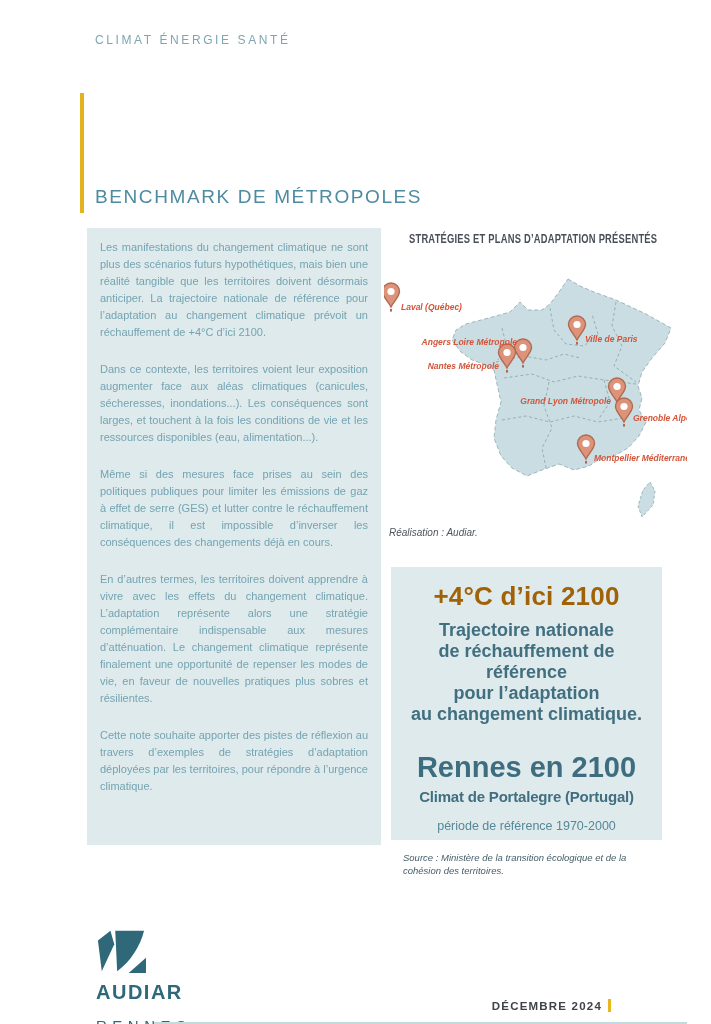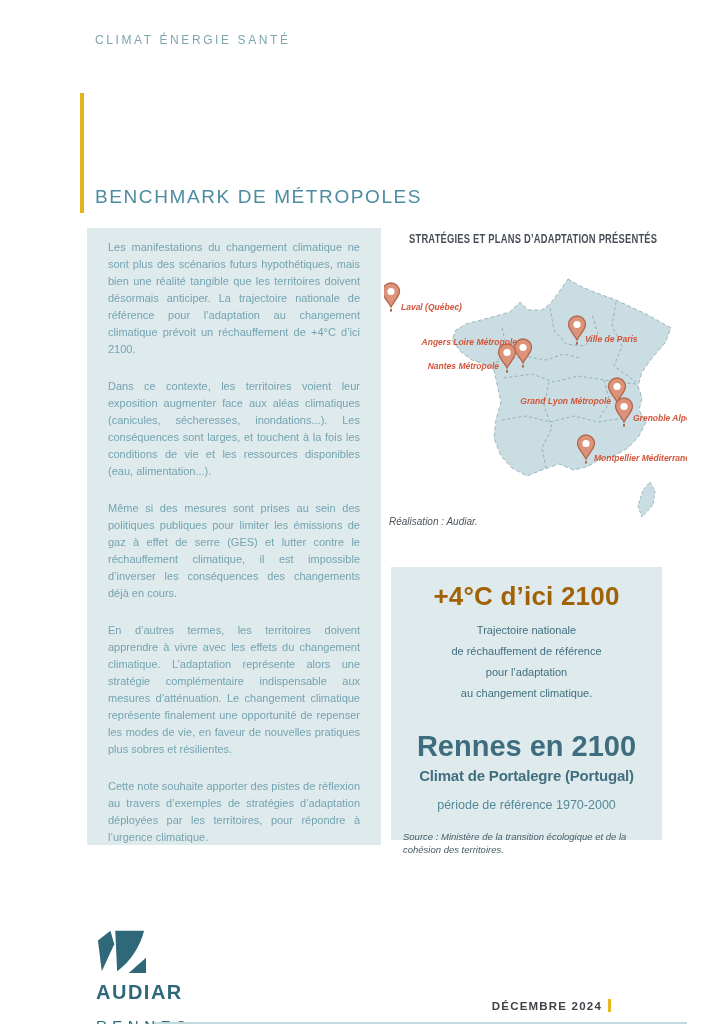--- a/index.html
+++ b/index.html
@@ -26,50 +26,50 @@
     letter-spacing:-0.2px;
   }
   .page-subtitle {
     position:absolute; left:71px; top:186px;
     font-size:19px; letter-spacing:1.6px; color:#4d8ba0; font-weight:400;
   }
 
   
   .intro-box {
     position:absolute; left:63px; top:228px; width:294px; height:617px;
-    background:#dfeaec; padding:11px 21px;
+    background:#dfeaec; padding:11px 13px;
   }
   .intro-box p {
     font-size:11px; line-height:17px; color:#74a4b2; text-align:justify;
     margin-bottom:20px;
   }
 
   
   .map-title {
     position:absolute; left:385px; top:231px;
     font-size:13px; font-weight:700; color:#474e58; white-space:nowrap;
     transform:scaleX(0.72); transform-origin:left top; letter-spacing:0.3px;
   }
   .map-svg { position:absolute; left:360px; top:270px; }
   .map-label {
     font-family:"Liberation Sans", sans-serif;
     font-style:italic; font-weight:700; font-size:8.5px; fill:#d2553a;
   }
   .map-caption {
-    position:absolute; left:365px; top:516px;
+    position:absolute; left:365px; top:527px;
     font-size:10px; font-style:italic; color:#4d555e;
   }
 
   
   .highlight-box {
     position:absolute; left:367px; top:567px; width:271px; height:273px;
     background:#dfeaec; text-align:center; color:#3f6f80; padding:14px 6px 0;
   }
   .hl-headline { font-size:26px; font-weight:800; letter-spacing:0.2px; color:#a16207; }
-  .hl-trajectory { margin-top:8px; font-size:11px; line-height:21px; font-weight:400; color:#416f80; }
+  .hl-trajectory { margin-top:8px; font-size:18px; line-height:21px; font-weight:700; color:#416f80; }
   .hl-rennes { margin-top:26px; font-size:29px; font-weight:800; color:#3d6d7e; }
   .hl-climate { margin-top:4px; font-size:15px; font-weight:700; letter-spacing:-0.2px; white-space:nowrap; color:#416f80; }
   .hl-period { margin-top:14px; font-size:12.5px; color:#5588997; color:#558899; }
   .hl-source {
     margin-top:18px; padding:0 6px; text-align:left;
     font-size:9.5px; font-style:italic; line-height:13px; color:#455d68;
   }
 
   
   .logo { position:absolute; left:72px; top:928px; width:110px; }
@@ -88,21 +88,21 @@
 
 <div class="page">
 
   <div class="eyebrow">CLIMAT ÉNERGIE SANTÉ</div>
   <div class="title-bar"></div>
   <div class="page-subtitle">BENCHMARK DE MÉTROPOLES</div>
 
   <div class="intro-box">
     <p>Les manifestations du changement climatique ne sont plus des scénarios futurs hypothétiques, mais bien une réalité tangible que les territoires doivent désormais anticiper. La trajectoire nationale de référence pour l’adaptation au changement climatique prévoit un réchauffement de +4°C d’ici 2100.</p>
     <p>Dans ce contexte, les territoires voient leur exposition augmenter face aux aléas climatiques (canicules, sécheresses, inondations...). Les conséquences sont larges, et touchent à la fois les conditions de vie et les ressources disponibles (eau, alimentation...).</p>
-    <p>Même si des mesures sont prises au sein des politiques publiques pour limiter les émissions de gaz à effet de serre (GES) et lutter contre le réchauffement climatique, il est impossible d’inverser les conséquences des changements déjà en cours.</p>
+    <p>Même si des mesures face prises au sein des politiques publiques pour limiter les émissions de gaz à effet de serre (GES) et lutter contre le réchauffement climatique, il est impossible d’inverser les conséquences des changements déjà en cours.</p>
     <p>En d’autres termes, les territoires doivent apprendre à vivre avec les effets du changement climatique. L’adaptation représente alors une stratégie complémentaire indispensable aux mesures d’atténuation. Le changement climatique représente finalement une opportunité de repenser les modes de vie, en faveur de nouvelles pratiques plus sobres et résilientes.</p>
     <p>Cette note souhaite apporter des pistes de réflexion au travers d’exemples de stratégies d’adaptation déployées par les territoires, pour répondre à l’urgence climatique.</p>
   </div>
 
   <div class="map-title">STRATÉGIES ET PLANS D’ADAPTATION PRÉSENTÉS</div>
 
   <svg class="map-svg" width="351" height="267" viewBox="0 0 351 267">
     <defs>
       <g id="pin">
         <path d="M0,0 C-2.2,-5 -8.5,-10.5 -8.5,-15.5 a8.5,8.5 0 1 1 17,0 C8.5,-10.5 2.2,-5 0,0 Z" fill="#dd9379" stroke="#b06a52" stroke-width="1.4"></path>

